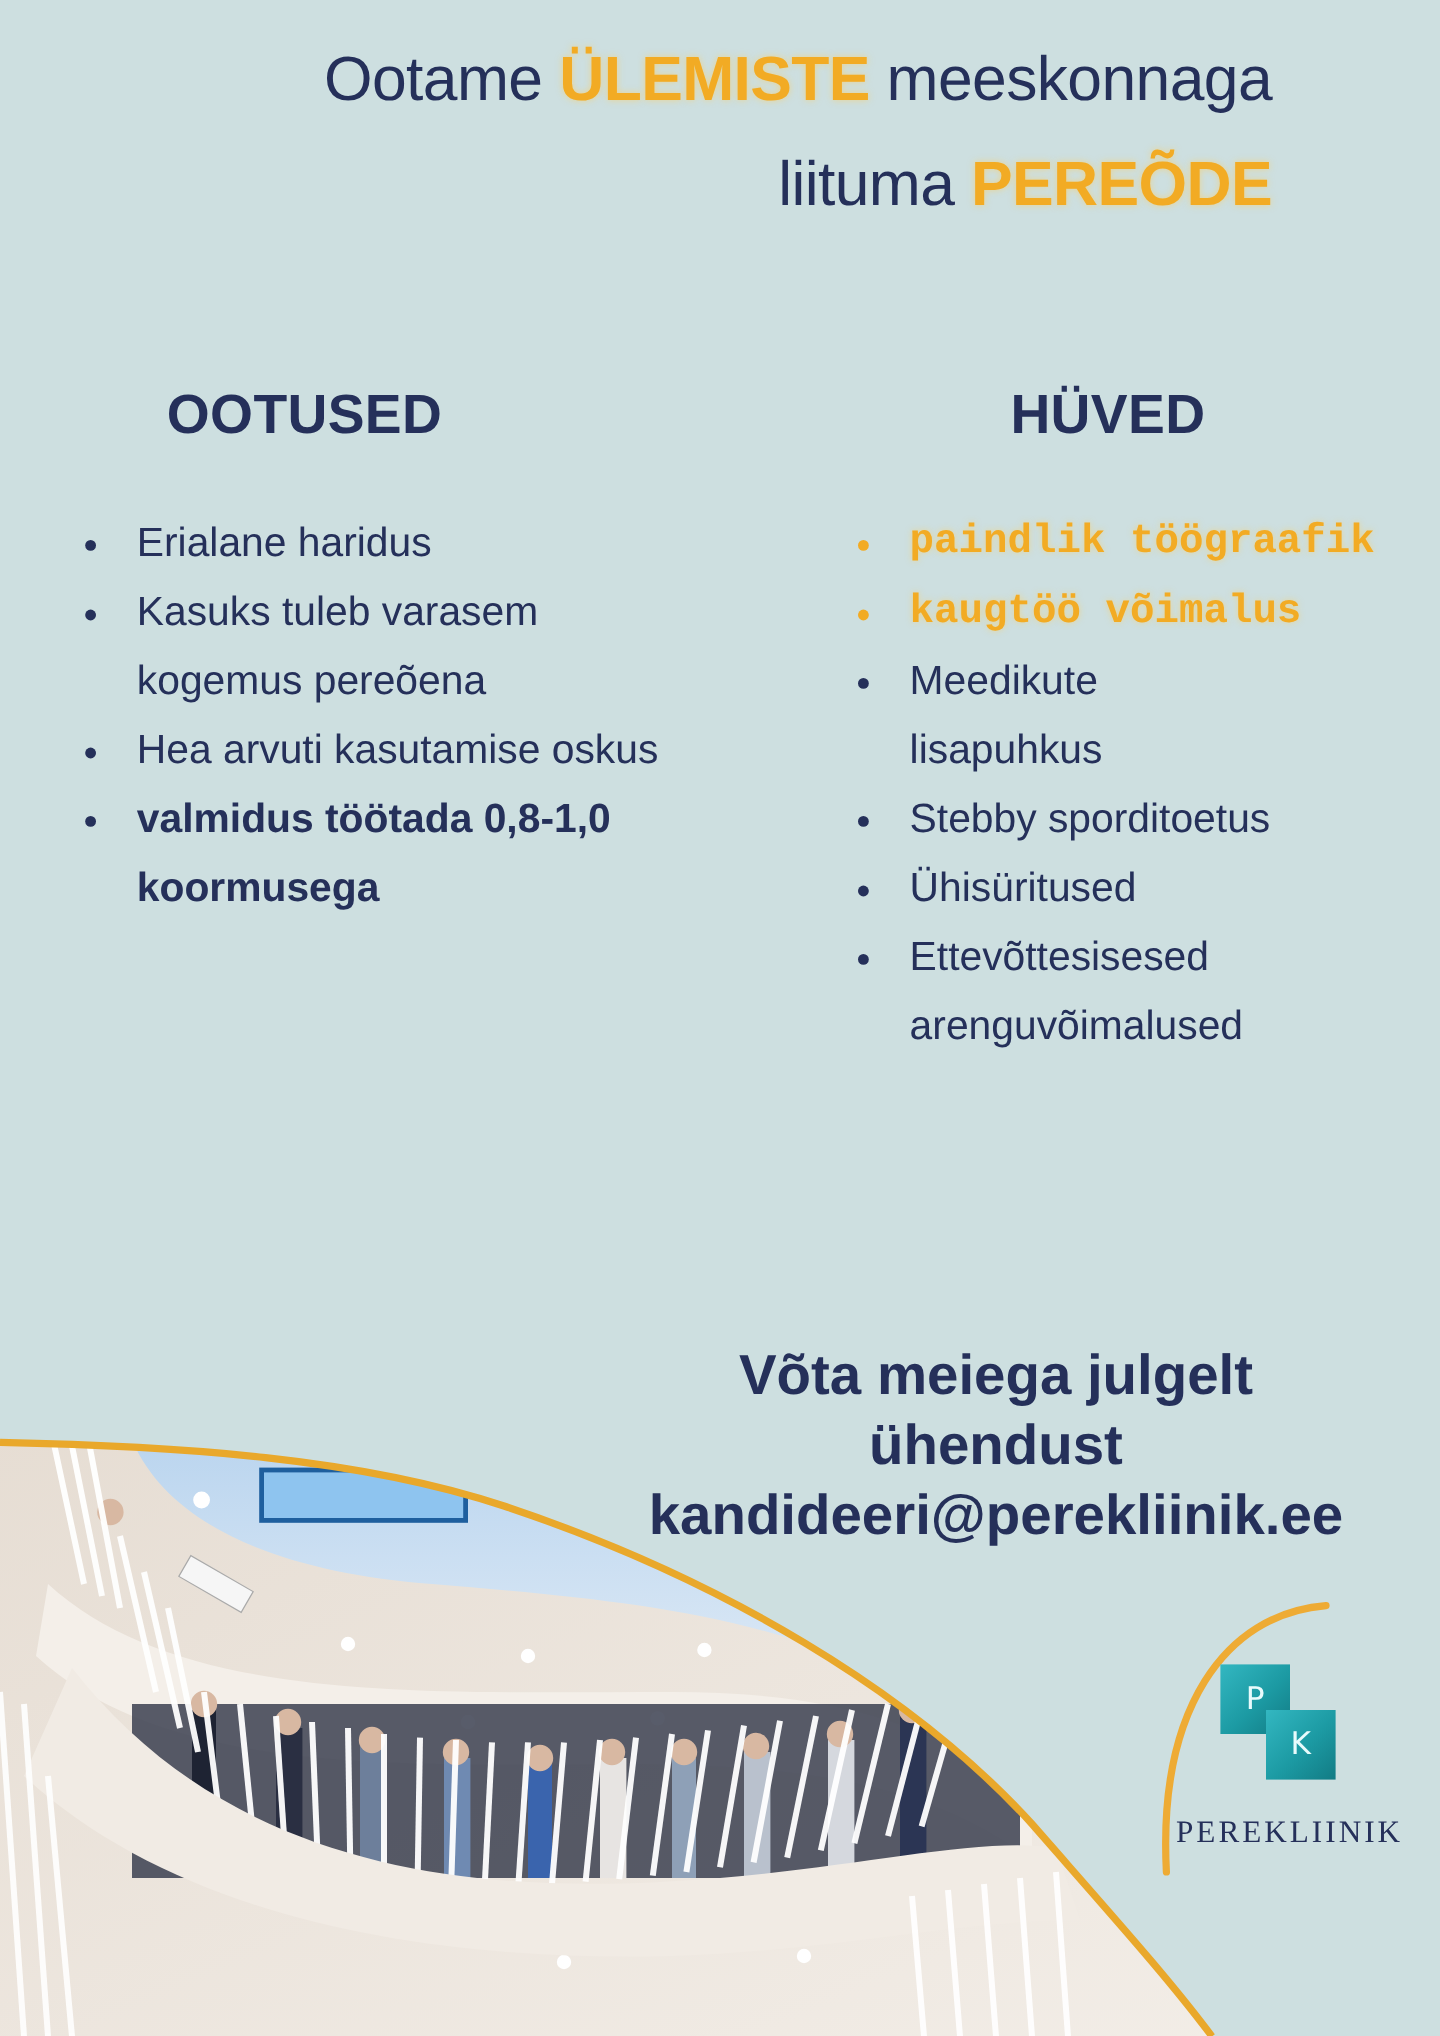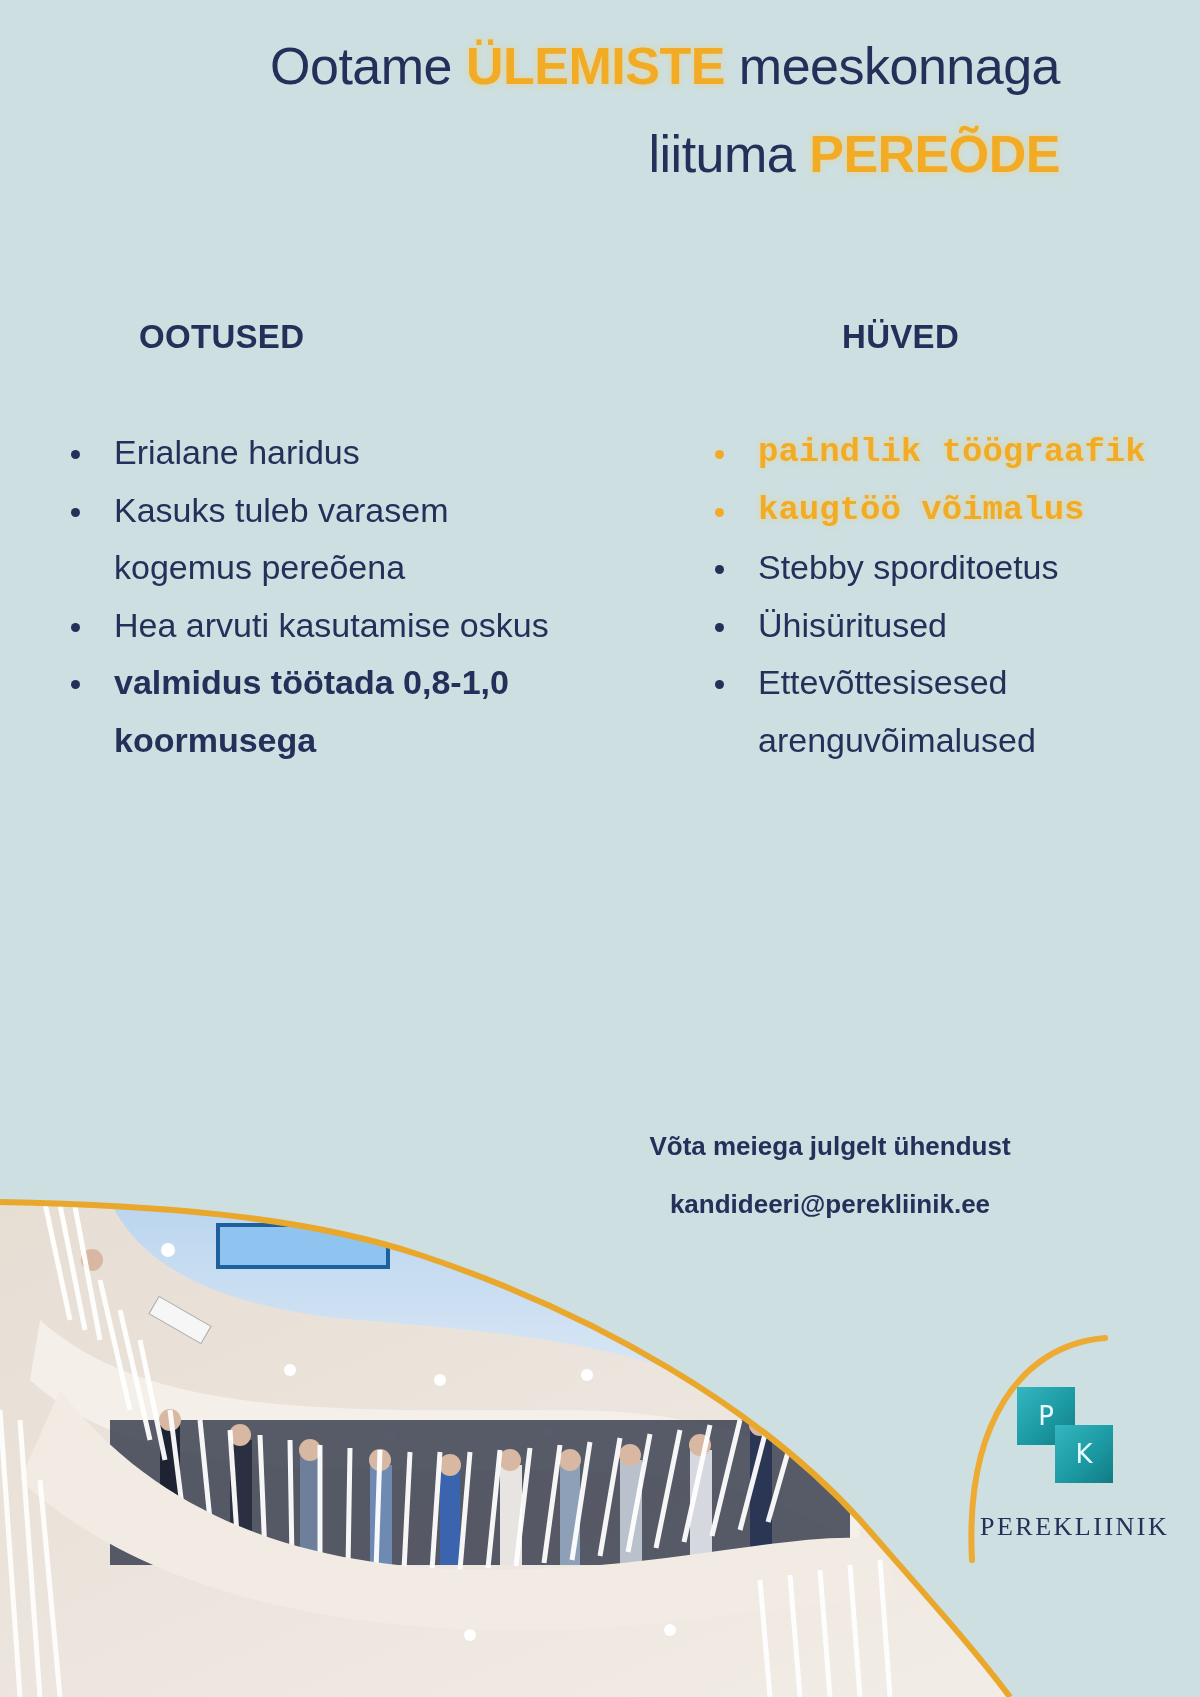--- a/index.html
+++ b/index.html
@@ -22,21 +22,21 @@
     letter-spacing: -0.5px;
   }
   .headline .hl {
     color: #f2ab24;
     font-weight: 700;
     text-shadow: 0 0 6px rgba(255, 205, 90, 0.6);
   }
   .col-title {
     position: absolute;
     top: 318px;
-    font-size: 33px;
+    font-size: 46px;
     font-weight: 700;
     color: #25305a;
     letter-spacing: 0.3px;
   }
   #ootused-title { left: 139px; }
   #huved-title { left: 842px; }
 
   ul.list {
     position: absolute;
     list-style: none;
@@ -64,21 +64,21 @@
     font-family: Liberation Mono, monospace;
   }
   ul.list li.accent::before { background: #f2ab24; }
   #ootused-list { left: 68px; top: 424px; width: 520px; }
   #huved-list { left: 712px; top: 424px; width: 470px; }
 
   .contact {
     position: absolute;
     left: 530px; top: 1117px; width: 600px;
     text-align: center;
-    font-size: 26px;
+    font-size: 47px;
     font-weight: 700;
     line-height: 58px;
     color: #25305a;
   }
 
   .photo {
     position: absolute;
     left: 0; top: 1180px;
     width: 1200px; height: 517px;
   }
@@ -127,20 +127,21 @@
 <ul class="list" id="ootused-list">
   <li>Erialane haridus</li>
   <li>Kasuks tuleb varasem kogemus pereõena</li>
   <li>Hea arvuti kasutamise oskus</li>
   <li class="bold">valmidus töötada 0,8-1,0 koormusega</li>
 </ul>
 
 <ul class="list" id="huved-list">
   <li class="accent">paindlik töögraafik</li>
   <li class="accent">kaugtöö võimalus</li>
+  <li style="width:260px">Meedikute lisapuhkus</li>
   <li>Stebby sporditoetus</li>
   <li>Ühisüritused</li>
   <li style="width:400px">Ettevõttesisesed arenguvõimalused</li>
 </ul>
 
 <div class="contact">
   <div>Võta meiega julgelt ühendust</div>
   <div>kandideeri@perekliinik.ee</div>
 </div>
 

